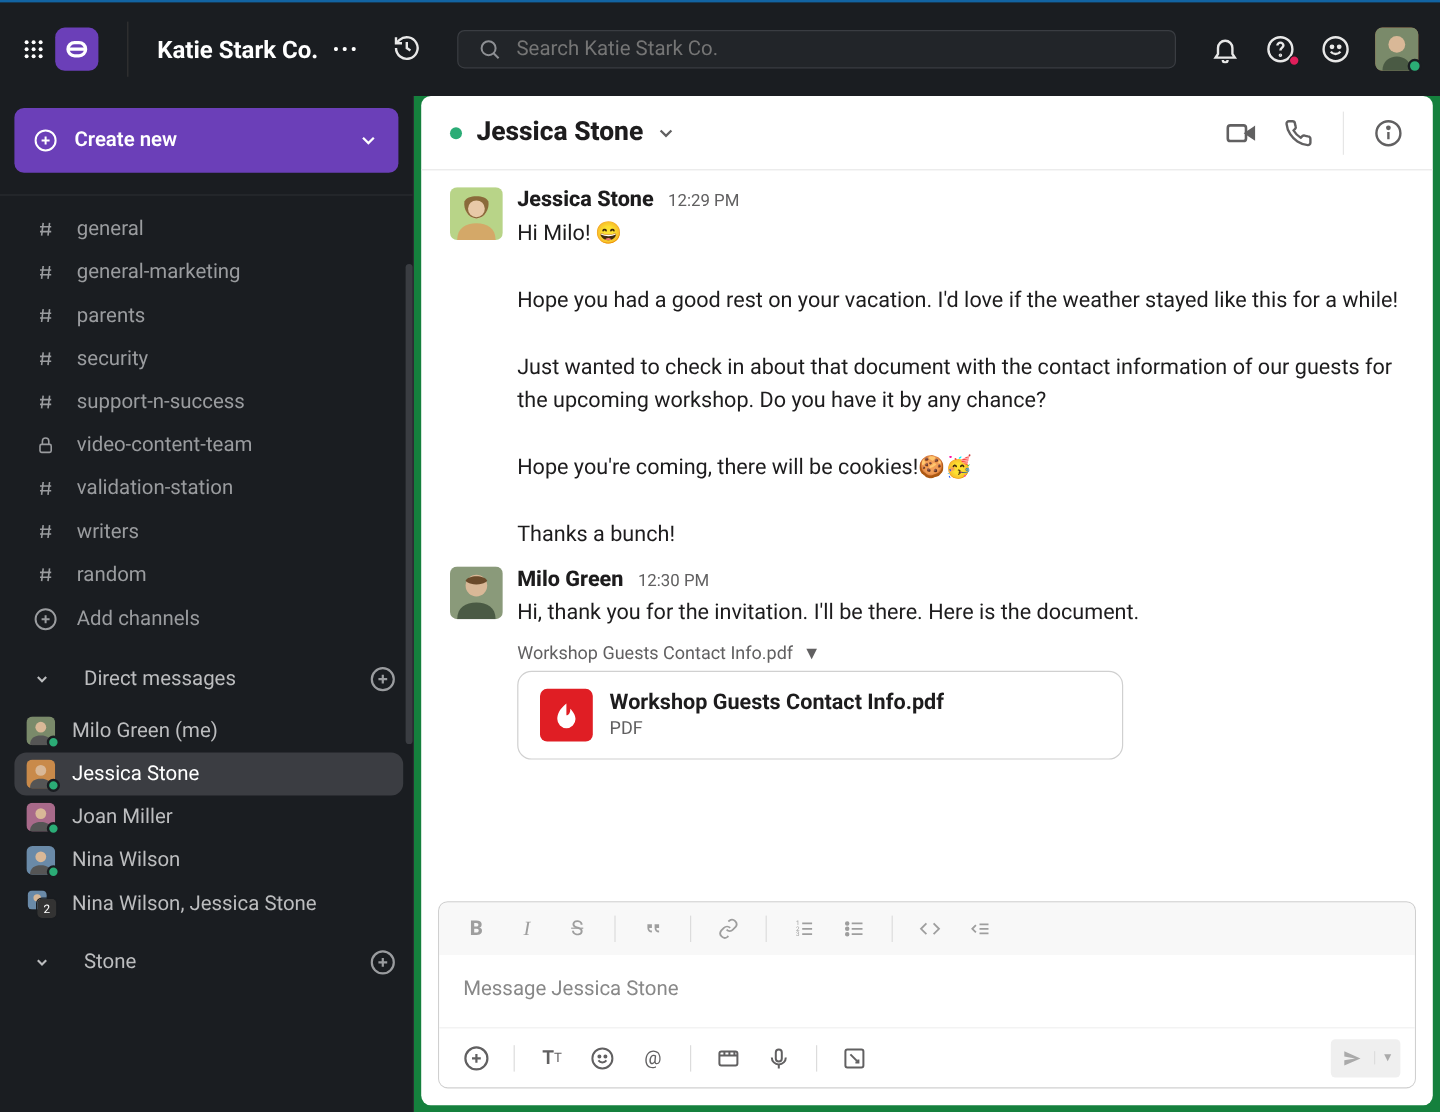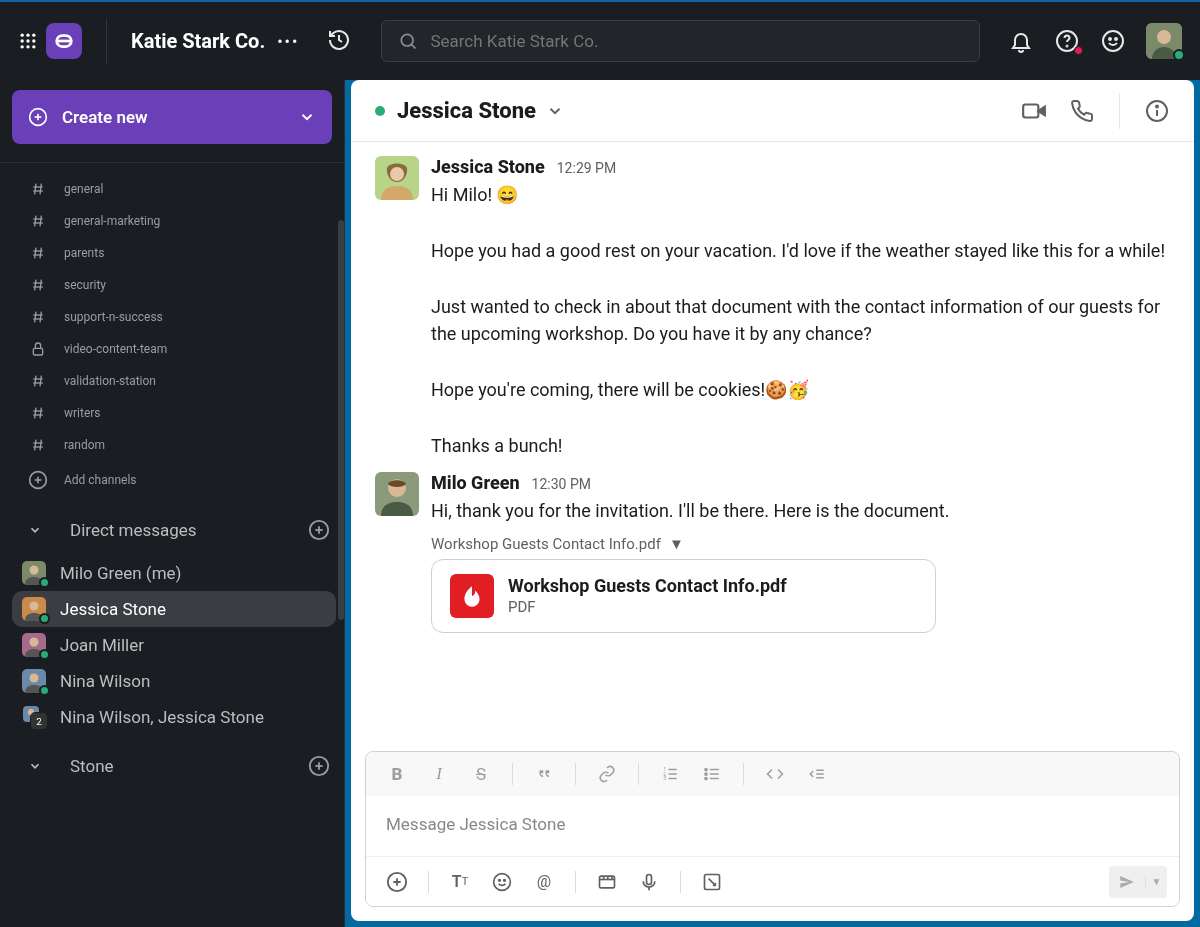--- a/index.html
+++ b/index.html
@@ -1,46 +1,46 @@
 <!DOCTYPE html>
 <html><head>
 <meta charset="utf-8">
 <style>
   * { box-sizing: border-box; margin: 0; padding: 0; font-family: -apple-system, BlinkMacSystemFont, "Segoe UI", Roboto, Helvetica, Arial, sans-serif; }
   body { width: 1200px; height: 927px; background: #000; overflow: hidden; }
-  .app { display: flex; flex-direction: column; width: 100%; height: 100%; background: #0369a1; justify-content: center; }
+  .app { display: flex; flex-direction: column; width: 100%; height: 100%; background: #15803d; justify-content: center; }
   
   .topbar { display: flex; align-items: center; height: 80px; padding: 0 18px; background: #1a1d21; border-top: 2px solid #1264a3; gap: 8px; }
   .apps-grid { width: 20px; height: 20px; color: #fff; display: flex; align-items: center; justify-content: center; cursor: pointer; }
   .logo-badge { width: 36px; height: 36px; background: #6b3fb8; border-radius: 8px; display: flex; align-items: center; justify-content: center; color: #fff; font-weight: 900; font-size: 22px; cursor: pointer; }
   .topbar-divider { width: 1px; height: 46px; background: #333; margin: 0 16px; }
   .workspace-name { color: #fff; font-size: 20px; font-weight: 700; }
   .dots { color: #fff; font-size: 16px; letter-spacing: 2px; cursor: pointer; padding: 4px; }
   .history-icon { color: #e8e8e8; width: 26px; height: 26px; cursor: pointer; margin-left: 16px; }
   .search-wrap { flex: 1; margin-left: 20px; }
-  .search { display: flex; align-items: center; height: 42px; background: #222529; border: 1px solid #3a3d42; border-radius: 6px; padding: 0 16px; gap: 12px; }
+  .search { display: flex; align-items: center; height: 32px; background: #222529; border: 1px solid #3a3d42; border-radius: 6px; padding: 0 16px; gap: 12px; }
   .search svg { width: 20px; height: 20px; color: #8d8f93; }
   .search input { flex: 1; background: transparent; border: none; outline: none; color: #c5c7cb; font-size: 17px; }
   .top-icons { display: flex; align-items: center; gap: 20px; margin-left: 20px; color: #e8e8e8; }
   .top-icon { position: relative; width: 26px; height: 26px; cursor: pointer; display:flex; align-items:center; justify-content:center;}
   .badge-dot { position: absolute; bottom: -1px; right: -3px; width: 9px; height: 9px; background: #e01e5a; border-radius: 50%; border: 1px solid #1a1d21;}
   .avatar-wrap { position:relative; width: 36px; height: 36px; }
   .avatar-lg { width: 36px; height: 36px; border-radius: 6px; background: linear-gradient(135deg,#b0825a,#8a6240); display:block;}
   .presence-lg { position: absolute; bottom: -2px; right: -3px; width: 12px; height: 12px; border-radius: 50%; background: #2bac76; border: 2px solid #1a1d21; }
 
   
   .body { flex: 1; display: flex; min-height: 0; }
 
   
   .sidebar { width: 345px; background: #1a1d21; display: flex; flex-direction: column; color: #bcbdbf; overflow: hidden; border-right: 1px solid #2a2d31; position:relative;}
   .create { margin: 10px 12px 10px 12px; height: 54px; background: #6b3fb8; border-radius: 8px; display: flex; align-items: center; padding: 0 16px; color: #fff; cursor: pointer; gap: 14px; font-size: 17px; font-weight: 600; }
   .create .spacer { flex: 1; }
   .sidebar hr { border: none; border-top: 1px solid #2a2d31; margin: 8px 0 4px; }
   .chlist { list-style:none; margin-top: 6px;}
-  .ch { display: flex; align-items: center; gap: 16px; padding: 8px 14px 8px 28px; font-size: 12px; color: #9a9c9f; cursor: pointer; }
+  .ch { display: flex; align-items: center; gap: 16px; padding: 8px 14px 8px 28px; font-size: 17px; color: #9a9c9f; cursor: pointer; }
   .ch .hashwrap { width: 20px; display:flex; justify-content:center; color:#9a9c9f;}
   .subhdr { display: flex; align-items: center; gap: 28px; padding: 20px 14px 8px 28px; font-size: 17px; color: #bcbdbf; cursor:pointer;}
   .subhdr .spacer { flex: 1; }
   .plus-circle { width: 22px; height: 22px; color:#9a9c9f; }
   .dmlist { list-style:none; margin-top: 6px; }
   .dm { display:flex; align-items:center; gap: 14px; padding: 6px 14px 6px 22px; font-size: 17px; color:#bcbdbf; border-radius: 10px; cursor:pointer;}
   .dm.active { background:#3b3d42; color:#fff; margin: 0 8px 0 12px;}
   .dm.active { padding-left:10px; }
   .dm-ava-wrap { position:relative; width:24px; height:24px;}
   .dm-ava { width:24px; height:24px; border-radius:5px; display:block;}

